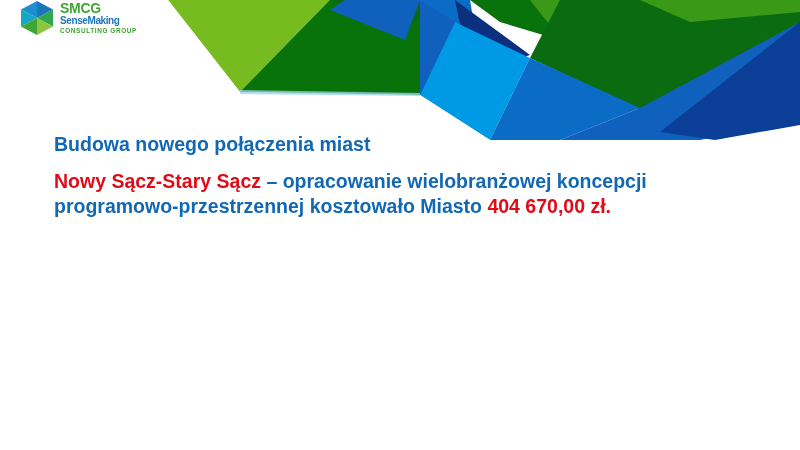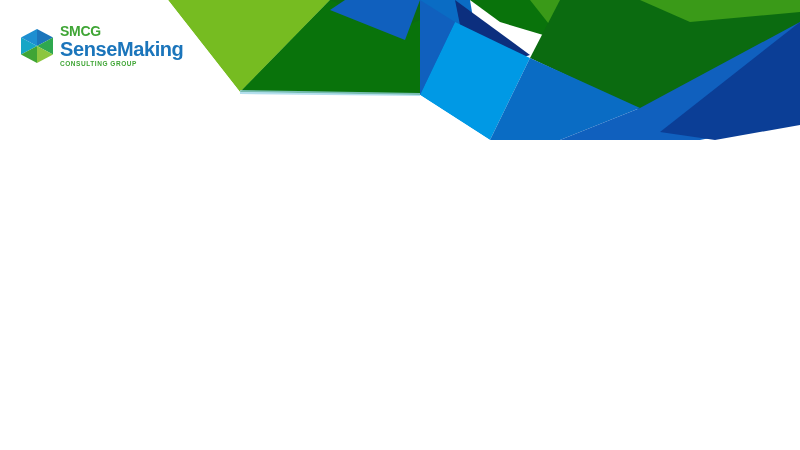--- a/index.html
+++ b/index.html
@@ -33,21 +33,21 @@
   .banner svg {
     display: block;
     width: 800px;
     height: 140px;
   }
 
   
   .logo {
     position: absolute;
     left: 20px;
-    top: 24px;
+    top: 0;
     display: flex;
     align-items: center;
     gap: 6px;
   }
   .logo-mark {
     width: 34px;
     height: 36px;
     flex: 0 0 auto;
   }
   .logo-mark svg { display: block; }
@@ -58,21 +58,21 @@
     line-height: 1;
   }
   .logo-line1 {
     font-size: 14px;
     font-weight: bold;
     color: #3FA535;
     letter-spacing: -0.3px;
     font-family: "Liberation Sans", sans-serif;
   }
   .logo-line2 {
-    font-size: 20px;
+    font-size: 10px;
     font-weight: bold;
     color: #1B75BB;
     letter-spacing: -0.4px;
     margin-top: 1px;
     font-family: "Liberation Sans", sans-serif;
   }
   .logo-line3 {
     font-size: 6.5px;
     font-weight: bold;
     color: #3FA535;
@@ -158,18 +158,22 @@
     </div>
     <div class="logo-text">
       <span class="logo-line1">SMCG</span>
       <span class="logo-line2">SenseMaking</span>
       <span class="logo-line3">CONSULTING GROUP</span>
     </div>
   </div>
 
   <div class="content">
 
+    <p class="para para-heading">Budowa nowego połączenia miast</p>
 
+    <p class="para para-detail">
+      <span class="accent">Nowy Sącz-Stary Sącz</span><span class="blue"> – opracowanie wielobranżowej koncepcji programowo-przestrzennej kosztowało Miasto </span><span class="accent"> 404 670,00 zł.</span>
+    </p>
 
 
   </div>
 
 </div>
 
 </body></html>

